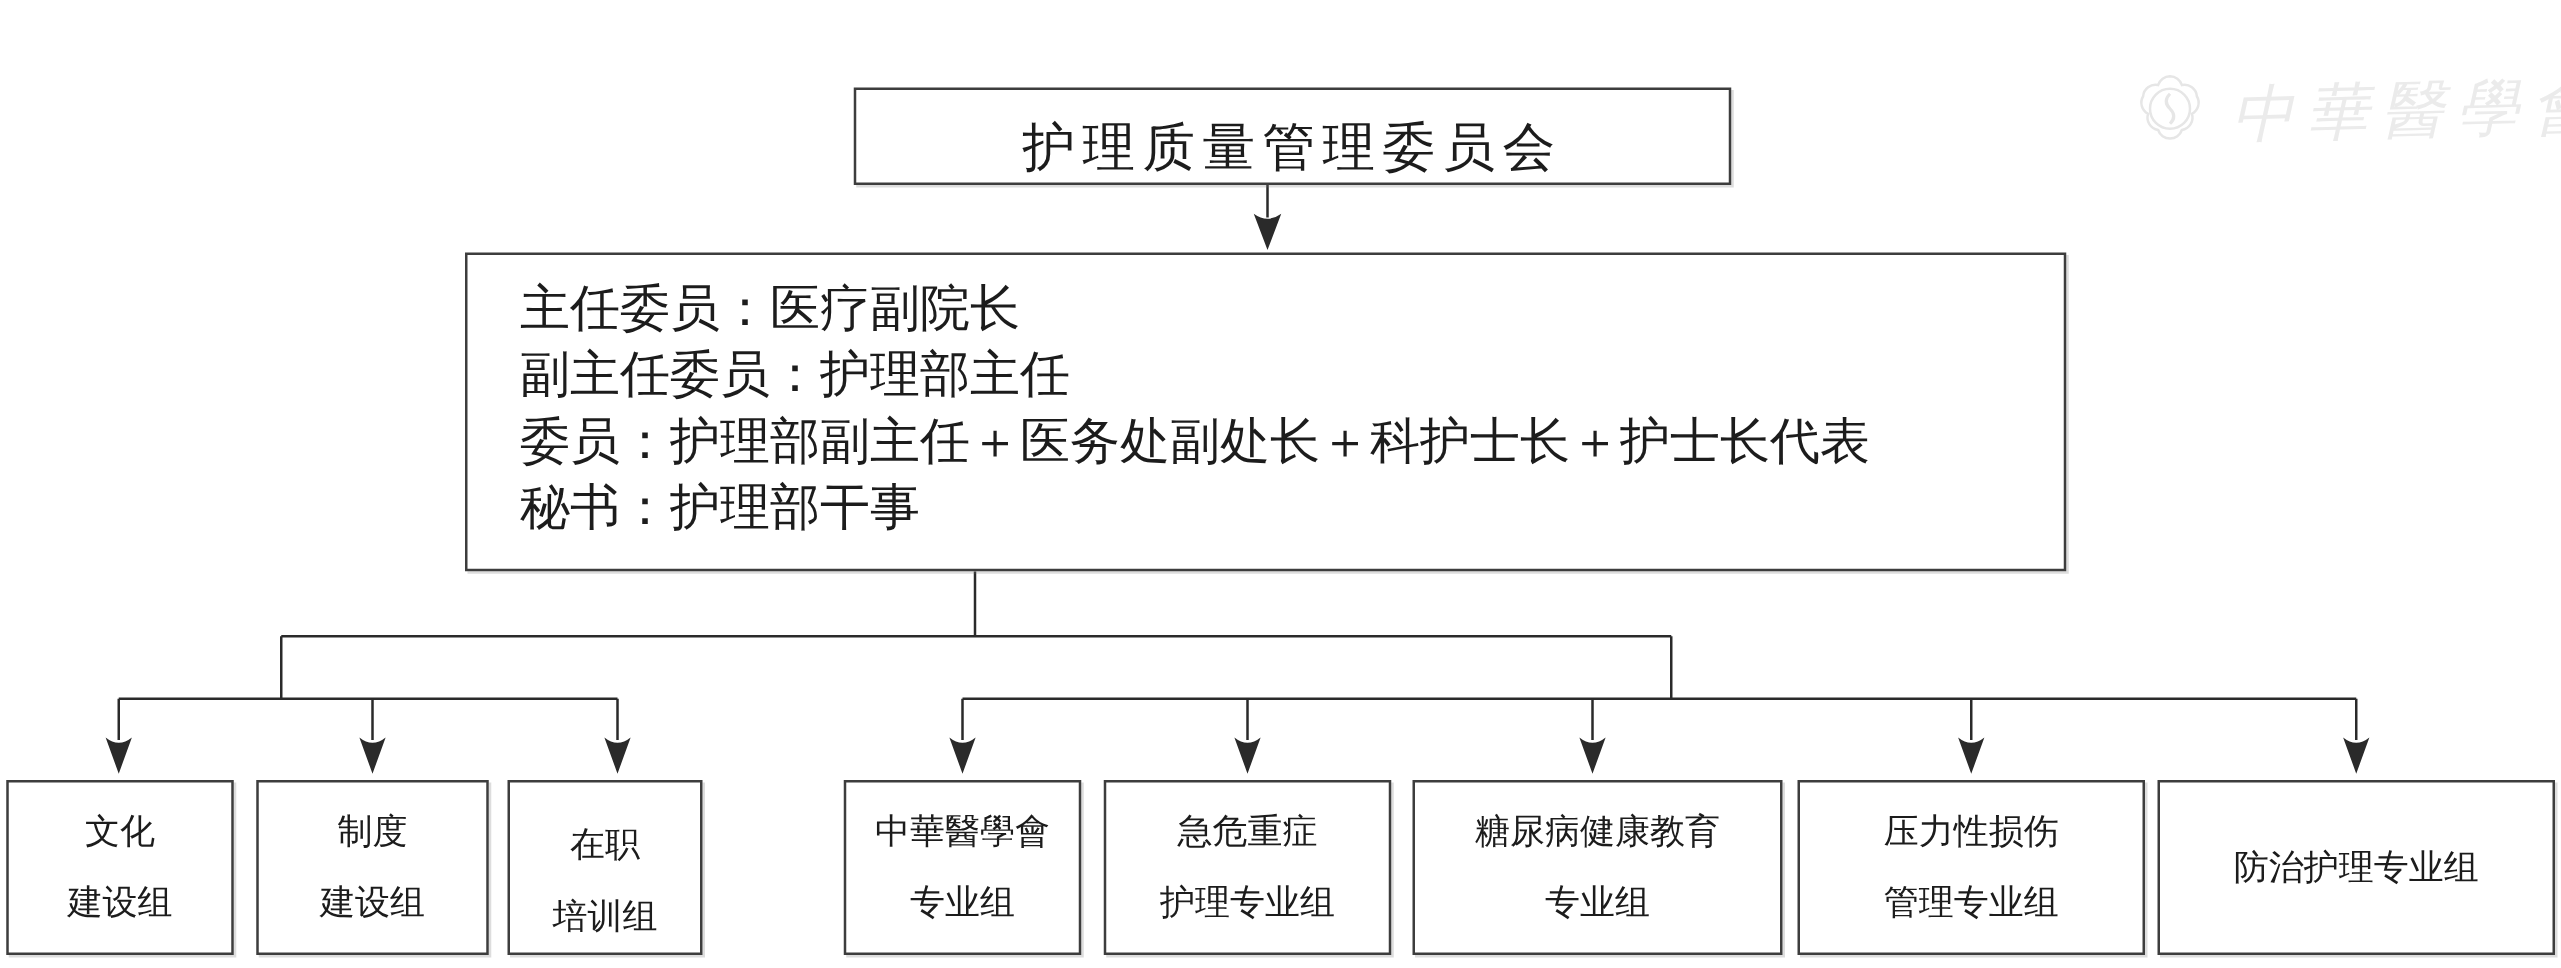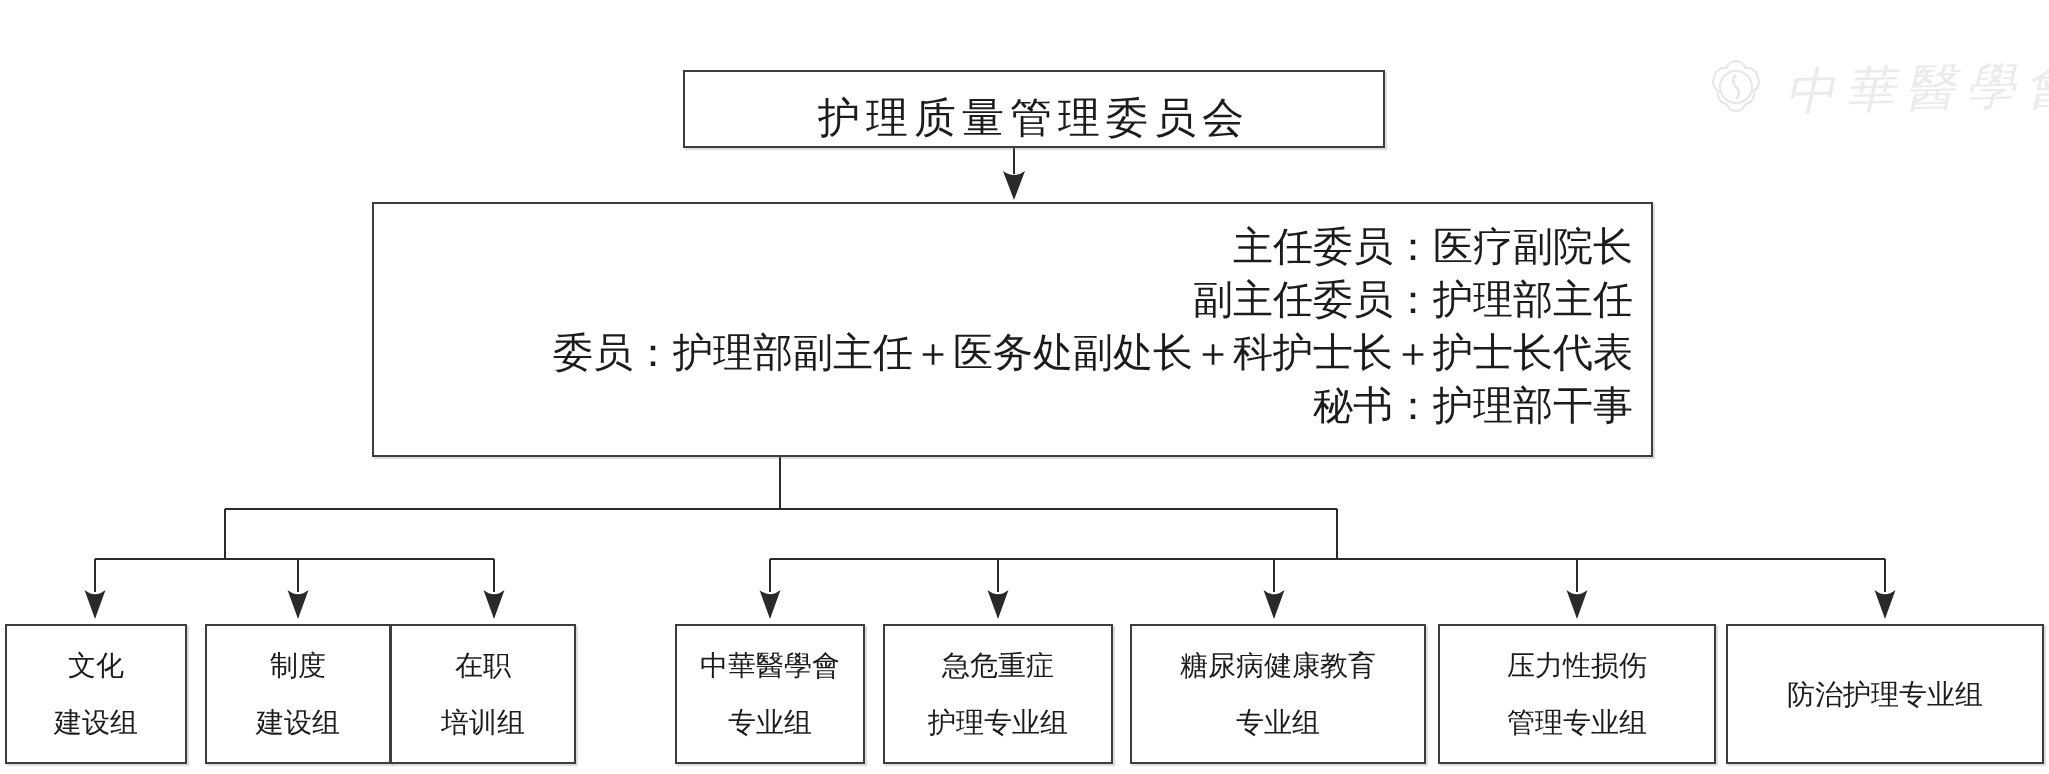--- a/index.html
+++ b/index.html
@@ -24,30 +24,30 @@
     display:flex;align-items:flex-end;justify-content:center;
     font-size:42px;letter-spacing:6px;margin-left:20px;
   }
   
   .box-committee{
     left:372px;top:202px;width:1281px;height:255px;
     padding:16px 18px 0 42px;
     font-size:40px;line-height:53px;
     text-align:left;
   }
-  .committee-line{white-space:nowrap;text-align:right;}
+  .committee-line{white-space:nowrap;}
   
   .gbox{
     top:624px;height:140px;
     display:flex;flex-direction:column;align-items:center;justify-content:center;
     font-size:28px;line-height:57px;text-align:center;
   }
   .g1{left:5px;width:182px;}
   .g2{left:205px;width:186px;}
-  .g3{left:390px;width:186px;}
+  .g3{left:406px;width:156px;justify-content:flex-end;}
   .g4{left:675px;width:190px;}
   .g5{left:883px;width:230px;align-items:center;}
   .g6{left:1130px;width:296px;}
   .g7{left:1438px;width:278px;}
   .g8{left:1726px;width:318px;}
   .gline{white-space:nowrap;}
   
   #connectors{
     position:absolute;left:0;top:0;width:2049px;height:774px;
     pointer-events:none;

